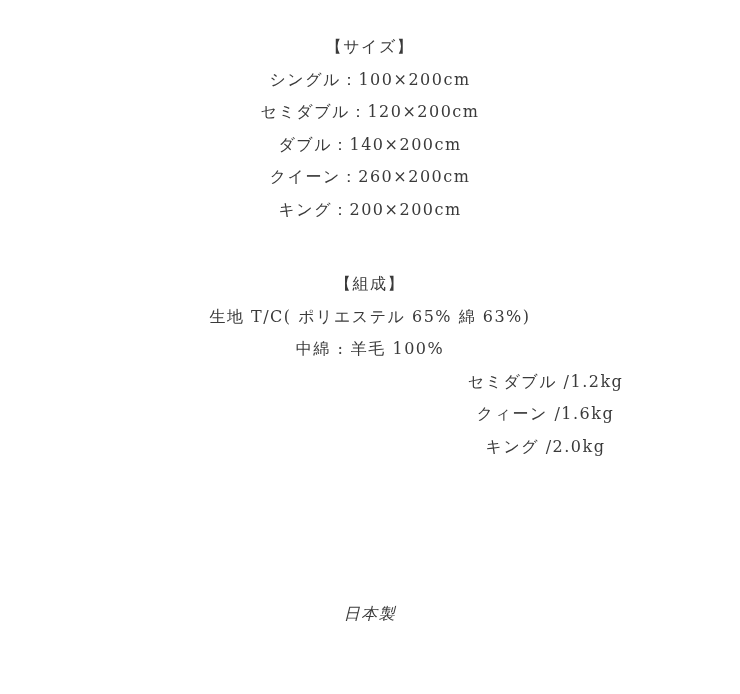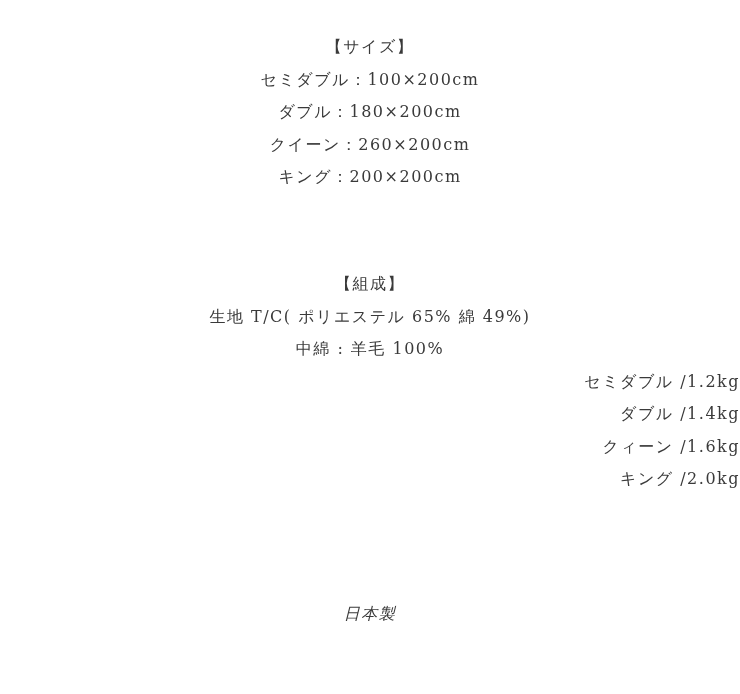--- a/index.html
+++ b/index.html
@@ -25,44 +25,44 @@
   }
   .size-section { top: 31px; }
   .composition-section { top: 268px; }
   .origin-section { top: 598px; font-style: italic; }
   .line {
     height: 32.5px;
     line-height: 32.5px;
     white-space: nowrap;
   }
   .subline-block {
-    text-align: right;
+    text-align: center;
     padding-left: 351px;
   }
 </style>
 </head>
 <body>
 
 <div class="sheet">
 
   <section class="spec-section size-section">
     <div class="line">【サイズ】</div>
-    <div class="line">セミダブル：100×200cm</div>
-    <div class="line">ダブル：180×200cm</div>
+    <div class="line">シングル：100×200cm</div>
+    <div class="line">セミダブル：120×200cm</div>
+    <div class="line">ダブル：140×200cm</div>
     <div class="line">クイーン：260×200cm</div>
     <div class="line">キング：200×200cm</div>
   </section>
 
   <section class="spec-section composition-section">
     <div class="line">【組成】</div>
-    <div class="line">生地 T/C( ポリエステル 65% 綿 49%)</div>
+    <div class="line">生地 T/C( ポリエステル 65% 綿 63%)</div>
     <div class="line">中綿 : 羊毛 100%</div>
     <div class="subline-block">
       <div class="line">セミダブル /1.2kg</div>
-      <div class="line">ダブル /1.4kg</div>
       <div class="line">クィーン /1.6kg</div>
       <div class="line">キング /2.0kg</div>
     </div>
   </section>
 
   <section class="spec-section origin-section">
     <div class="line">日本製</div>
   </section>
 
 </div>

